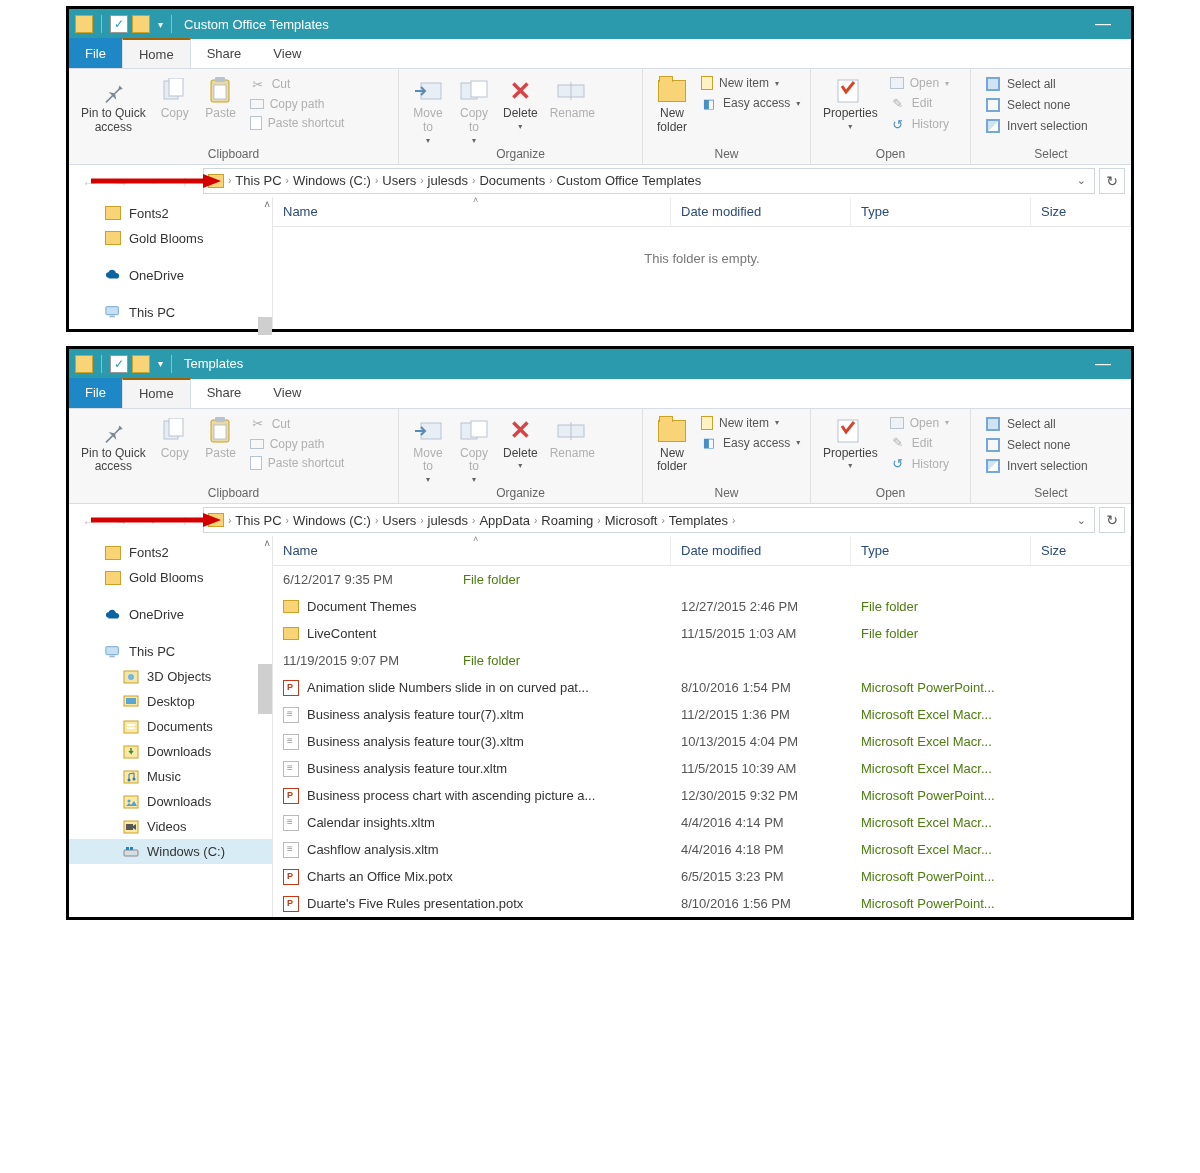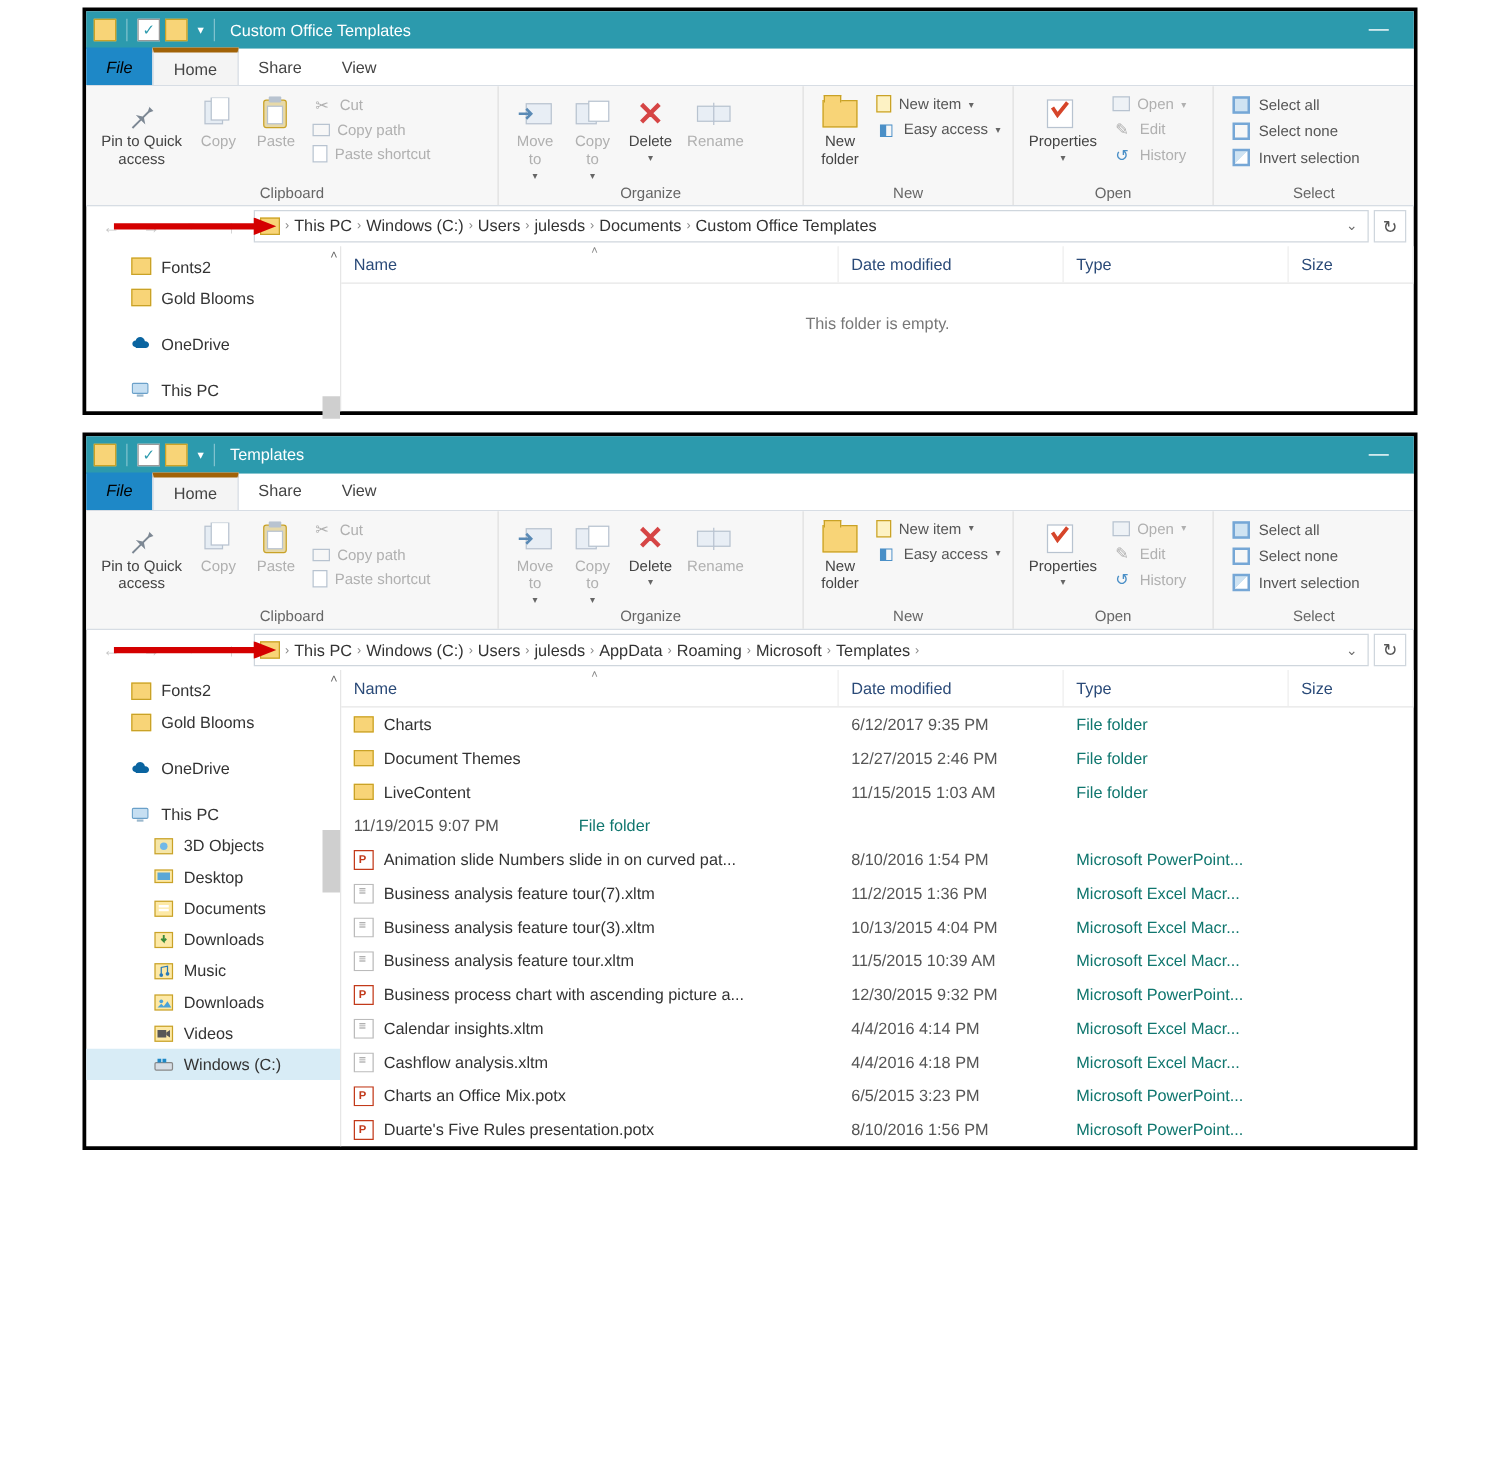--- a/index.html
+++ b/index.html
@@ -14,22 +14,22 @@
   .tb-iconset .checkbox { width:18px; height:18px; background:#fff; border:1px solid #999; display:flex; align-items:center; justify-content:center; color:#2C9AAD; font-size:12px;}
   .tb-sep { width:1px; height:18px; background:rgba(255,255,255,0.4); margin:0 4px;}
   .tb-drop { color:#fff; font-size:10px; padding:0 4px;}
   .tb-title { margin-left:8px; font-size:13px; color:#fff;}
   .tb-spacer { flex:1;}
   .tb-btn { width:44px; height:30px; display:flex; align-items:center; justify-content:center; color:#fff; font-size:16px;}
 
   
   .tabs { display:flex; align-items:flex-end; height:30px; background:#fff; border-bottom:1px solid #d7dde4;}
   .tab { padding:0 16px; height:30px; display:flex; align-items:center; font-size:13px; color:#444;}
-  .tab.file { background:#1E88C7; color:#000000;font-style:italic;}
-  .tab.active { background:#f4f4f4; border-top:4px solid #a16207; border-left:1px solid #d7dde4; border-right:1px solid #d7dde4;}
+  .tab.file { background:#1E88C7; color:#ffffff;}
+  .tab.active { background:#f4f4f4; border-top:2px solid #a16207; border-left:1px solid #d7dde4; border-right:1px solid #d7dde4;}
   
   
   .ribbon { display:flex; background:#f7f7f7; border-bottom:1px solid #d7dde4; }
   .group { border-right:1px solid #e0e0e0; padding:4px 6px 0 6px; display:flex; flex-direction:column;}
   .group-body { display:flex; align-items:flex-start; flex:1; }
   .group-label { text-align:center; font-size:12px; color:#666; padding:2px 0 3px 0;}
   .bigbtn { display:flex; flex-direction:column; align-items:center; justify-content:flex-start; padding:4px 6px 0 6px; font-size:12px; color:#444; min-width:46px;}
   .bigbtn .ic { width:30px; height:28px; display:flex; align-items:center; justify-content:center; margin-bottom:2px;}
   .bigbtn .lbl { text-align:center; line-height:1.15;}
   .bigbtn .drop { font-size:8px; color:#666; margin-top:1px;}
@@ -71,21 +71,21 @@
   .col.type { width:180px;}
   .col.size { flex:1;}
   .sort-caret{ position:absolute; left:200px; top:-2px; font-size:9px; color:#888;}
   
   .emptymsg { text-align:center; color:#777; padding:24px 0 60px 0; font-size:13px;}
   
   .filerow { display:flex; align-items:center; font-size:13px; color:#333; height:27px;}
   .filerow .fcell { padding:0 10px; overflow:hidden; white-space:nowrap; text-overflow:ellipsis;}
   .fcell.name { width:398px; display:flex; align-items:center; gap:8px;}
   .fcell.date { width:180px; color:#555;}
-  .fcell.type { width:180px; color:#0f766e;}
+  .fcell.type { width:180px; color:#4d7c0f;}
   .fcell.size { flex:1;}
   .fic { width:16px; height:16px; flex:0 0 16px; display:inline-flex; align-items:center; justify-content:center;}
   .fic.folder { background:#F8D477; border:1px solid #C9A227; height:13px;}
   .fic.pp { border:1px solid #c23a1a; position:relative; background:#fff;}
   .fic.pp::after{content:"P"; color:#c23a1a; font-size:9px; font-weight:bold; position:absolute; left:3px; top:1px;}
   .fic.xl { border:1px solid #bbb; background:#fff; position:relative;}
   .fic.xl::after{content:"≡"; color:#999; font-size:10px; position:absolute; left:3px; top:0;}
 
   .folder-ic-lg { width:28px; height:22px; background:#F8D477; border:1px solid #C9A227; position:relative;}
   .folder-ic-lg::before{content:""; position:absolute; top:-5px; left:0; width:12px; height:5px; background:#F8D477; border:1px solid #C9A227; border-bottom:none;}
@@ -731,24 +731,20 @@
       </div>
       <div class="filesarea">
         <div class="colhdr">
           <span class="sort-caret">˄</span>
           <div class="col name">Name</div>
           <div class="col date">Date modified</div>
           <div class="col type">Type</div>
           <div class="col size">Size</div>
         </div>
         <div class="filerow">
-        <div class="fcell name">
-              <span class="fic folder"></span>
-              <span>Charts</span>
-            </div>
         <div class="fcell date">6/12/2017 9:35 PM</div>
         <div class="fcell type">File folder</div>
         <div class="fcell size"></div>
       </div>
           <div class="filerow">
         <div class="fcell name">
               <span class="fic folder"></span>
               <span>Document Themes</span>
             </div>
         <div class="fcell date">12/27/2015 2:46 PM</div>

